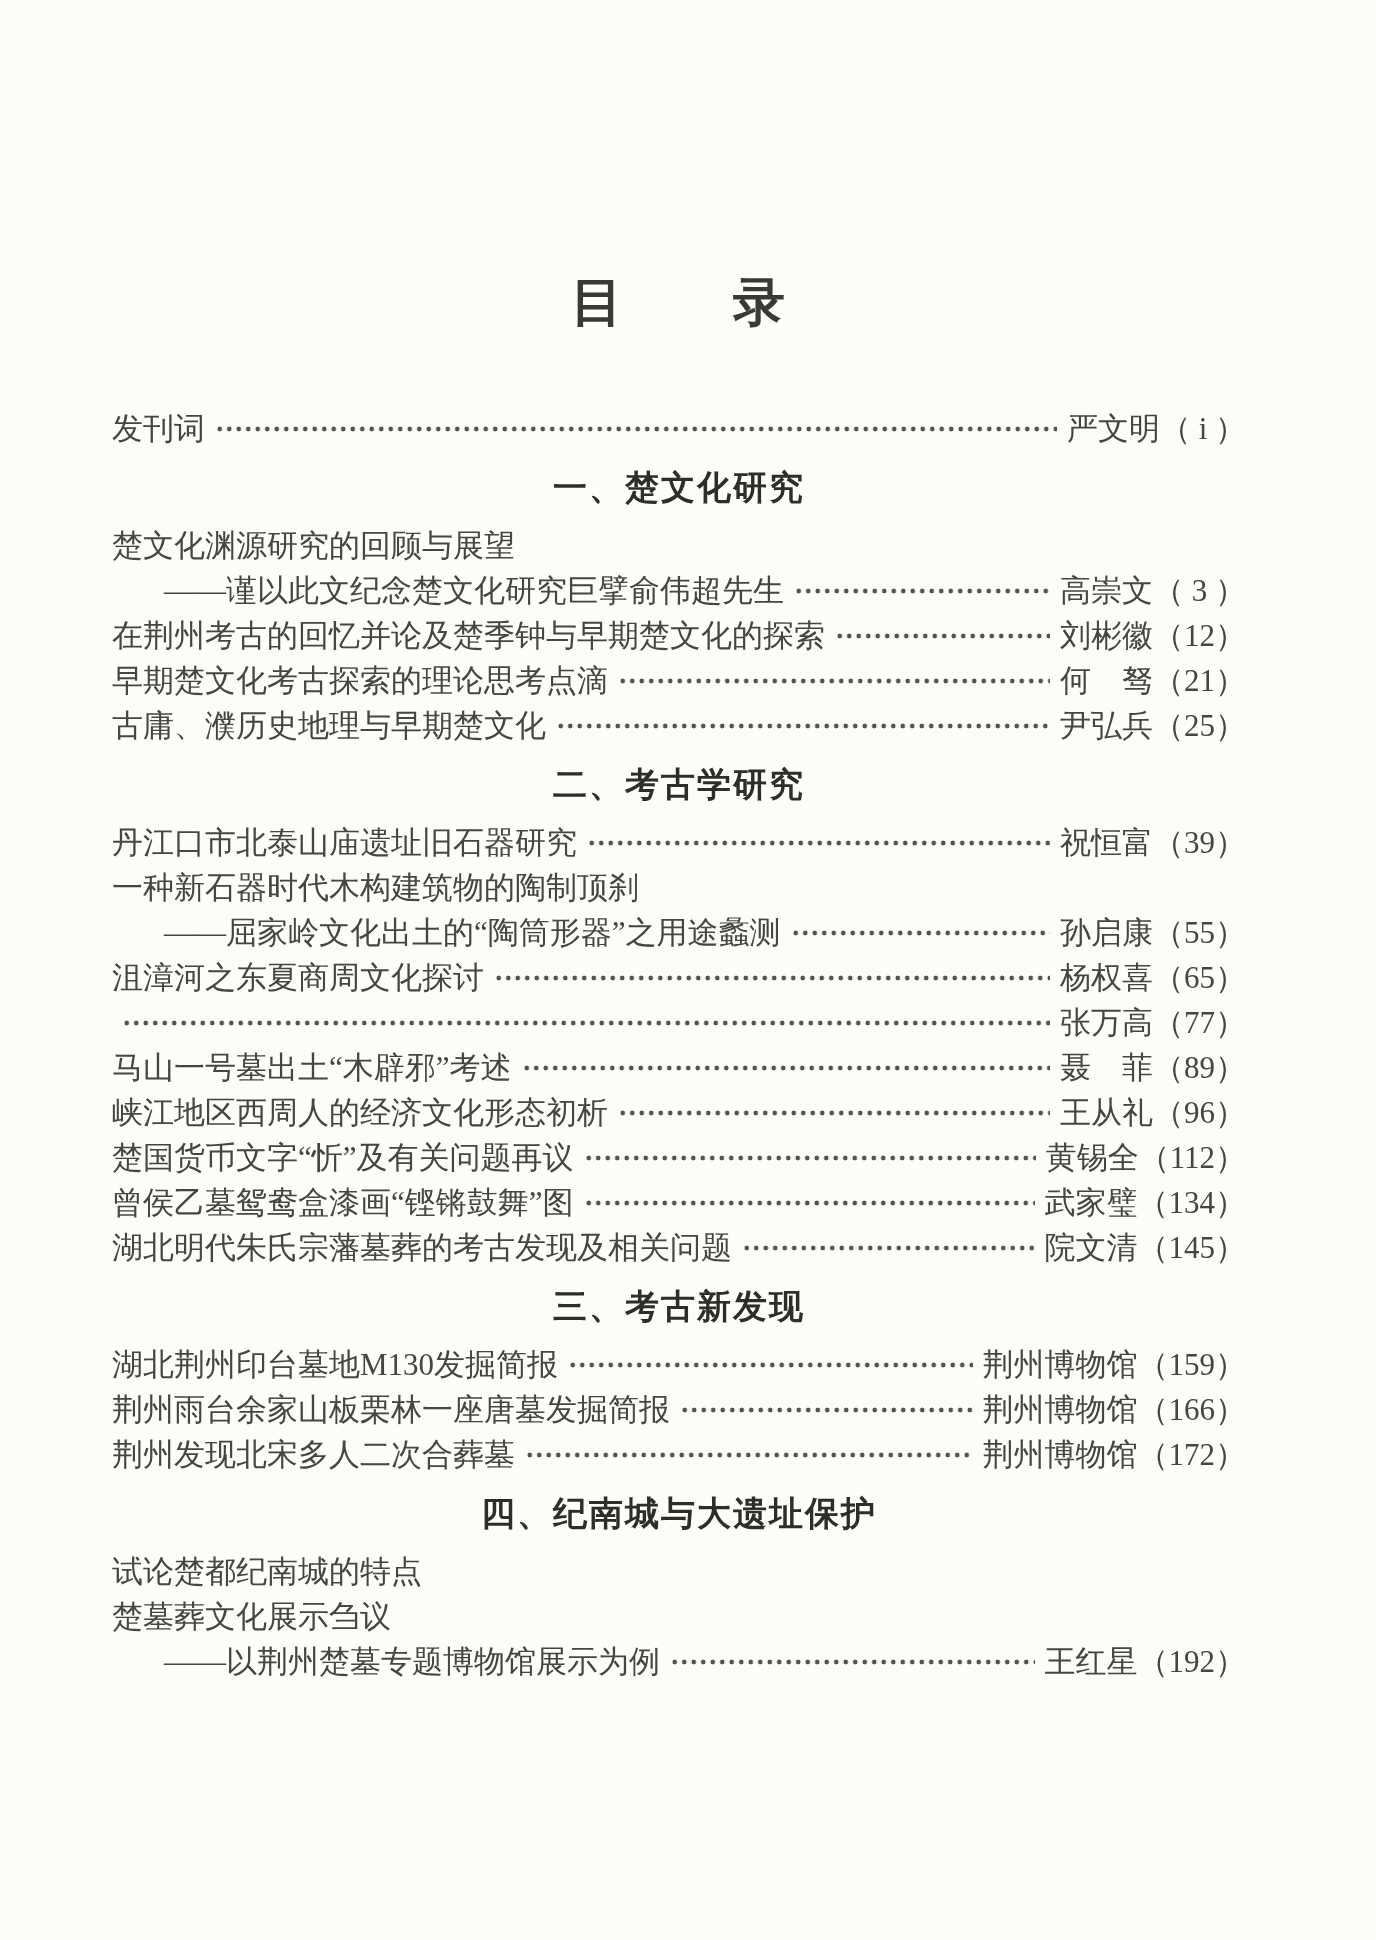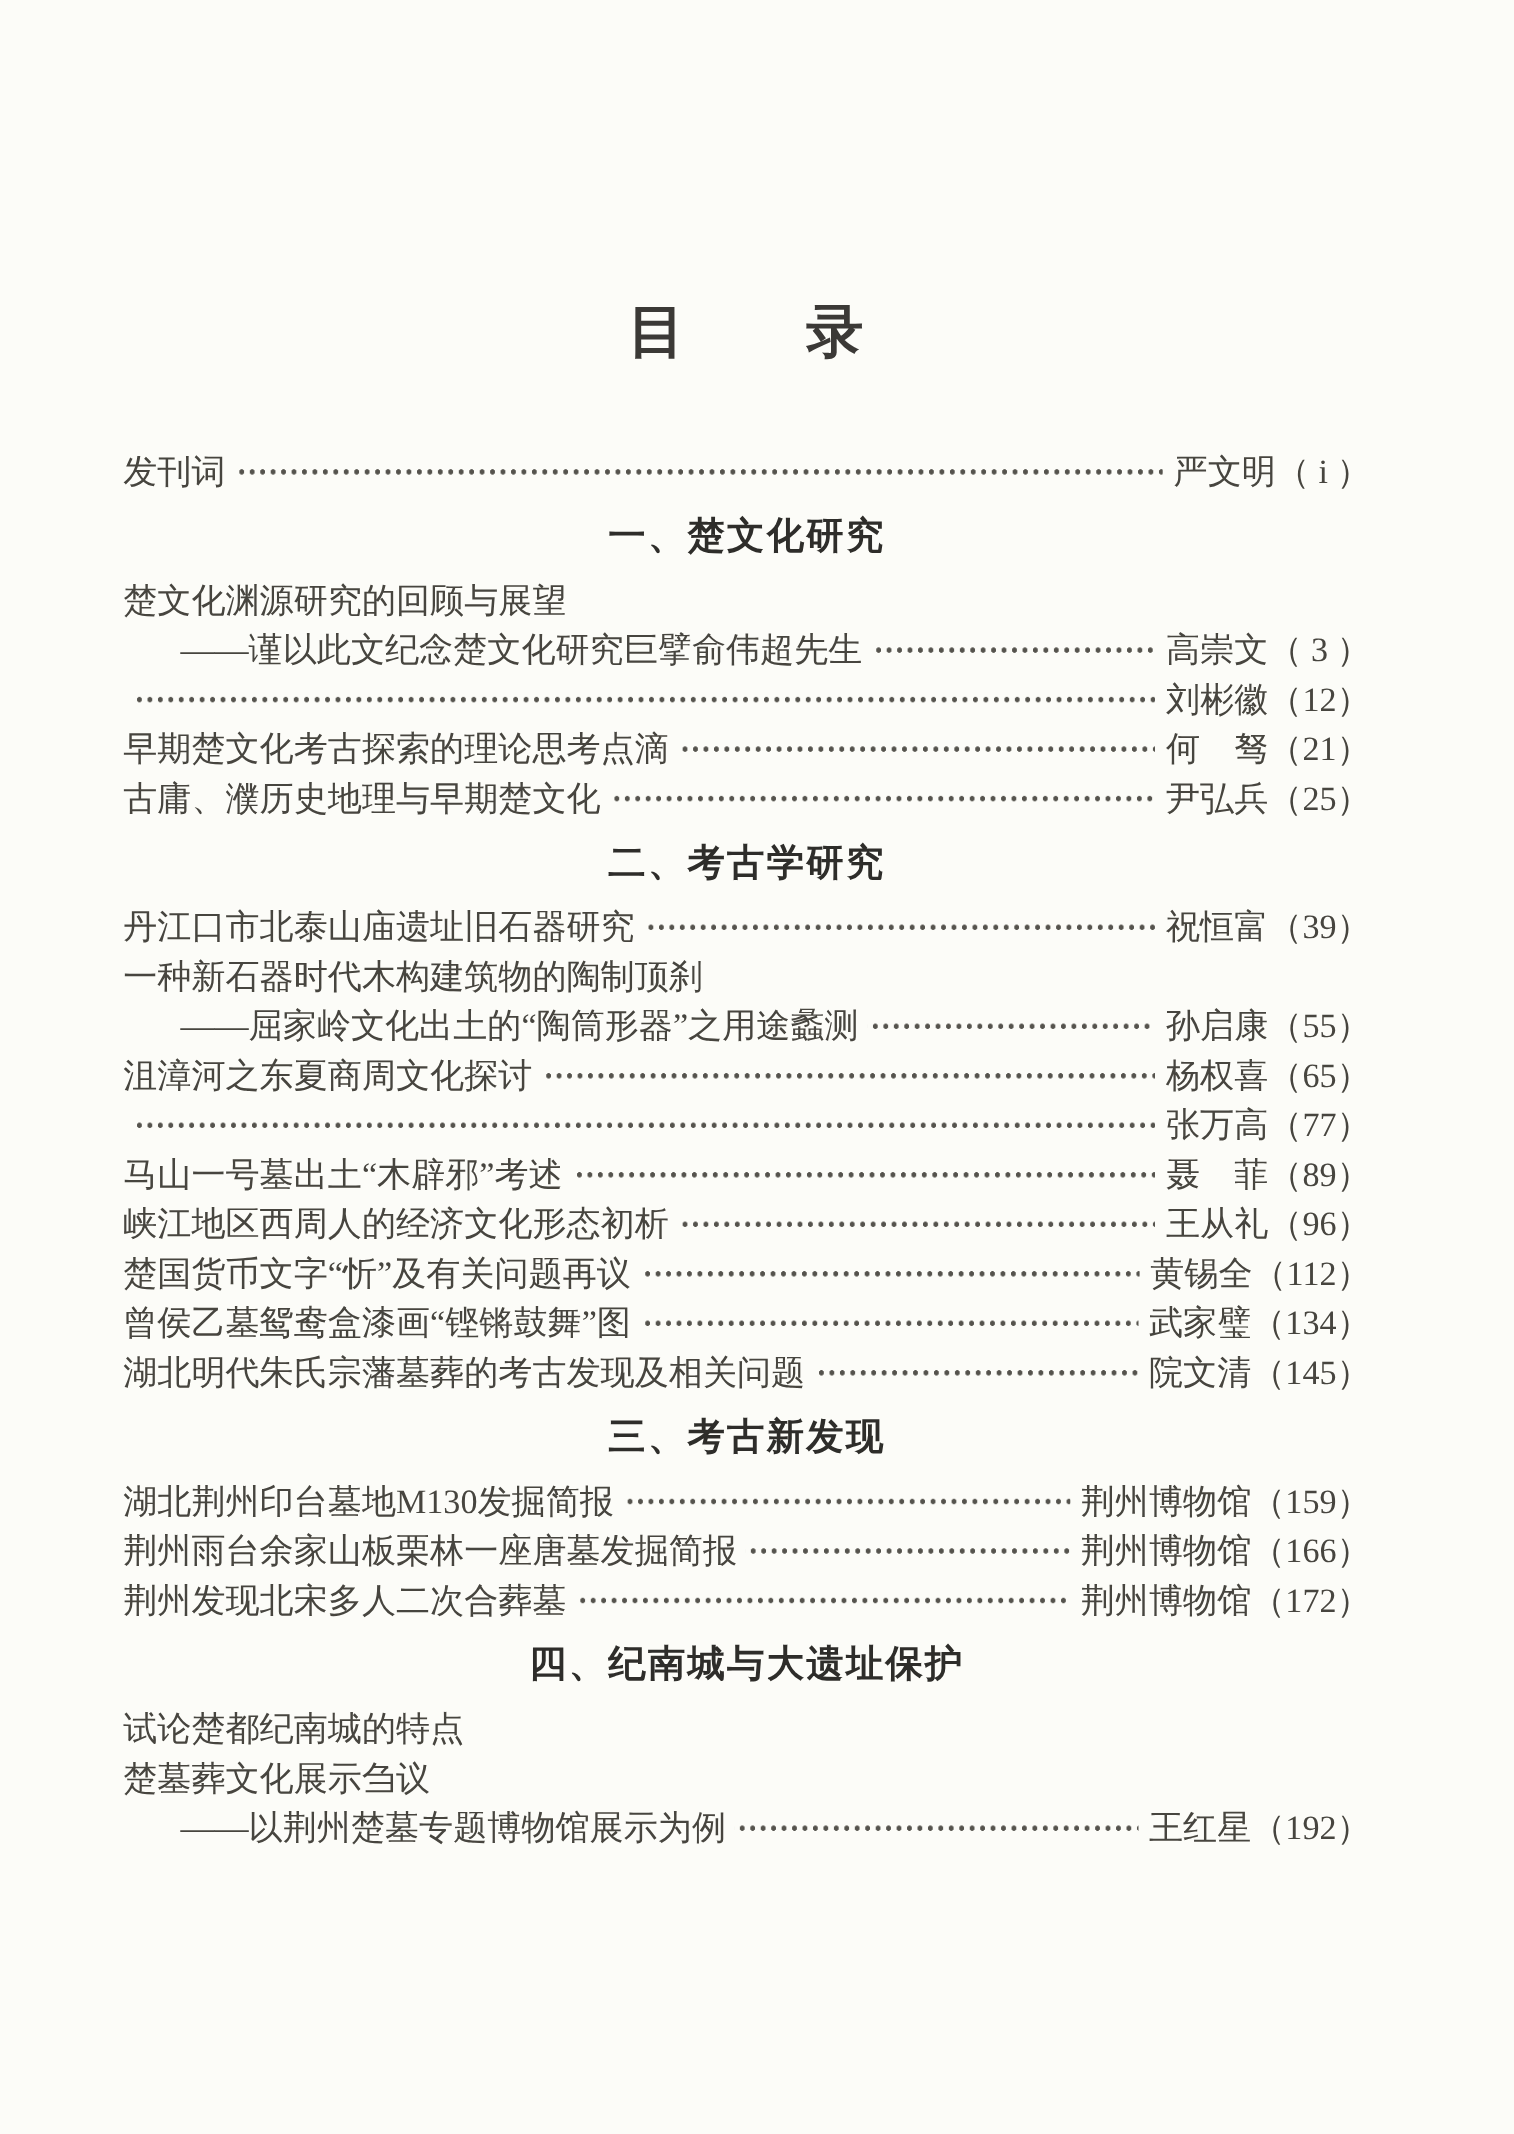--- a/index.html
+++ b/index.html
@@ -87,20 +87,21 @@
   </div>
       <div class="row entry indent">
     <span class="text">——谨以此文纪念楚文化研究巨擘俞伟超先生</span>
     <span class="dots"></span>
     <span class="author-wrap">
       <span class="author">高崇文</span>
       <span class="pageno">（ 3 ）</span>
     </span>
   </div>
       <div class="row entry">
+    <span class="text">在荆州考古的回忆并论及楚季钟与早期楚文化的探索</span>
     <span class="dots"></span>
     <span class="author-wrap">
       <span class="author">刘彬徽</span>
       <span class="pageno">（12）</span>
     </span>
   </div>
       <div class="row entry">
     <span class="text">早期楚文化考古探索的理论思考点滴</span>
     <span class="dots"></span>
     <span class="author-wrap">

